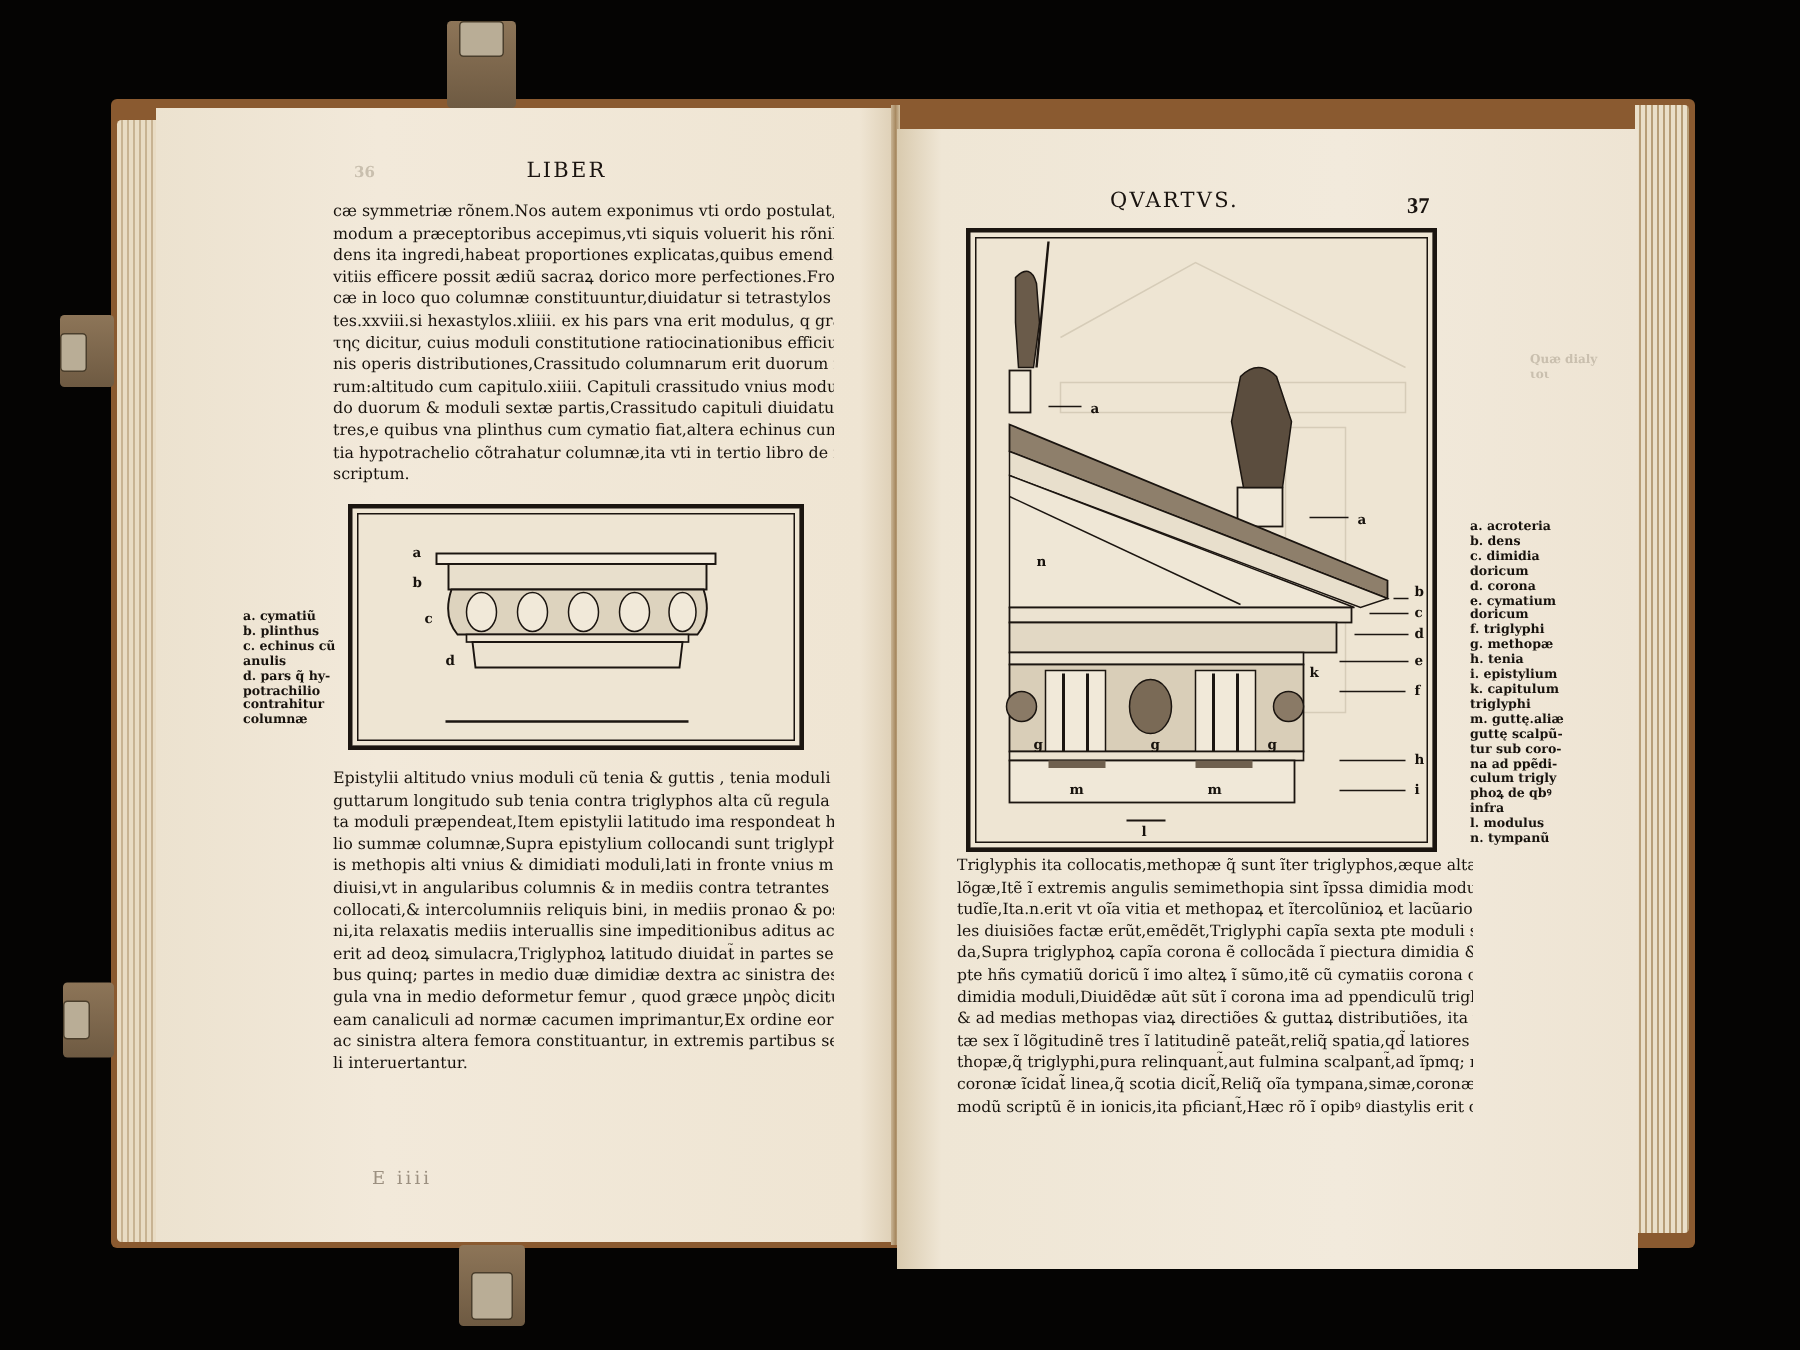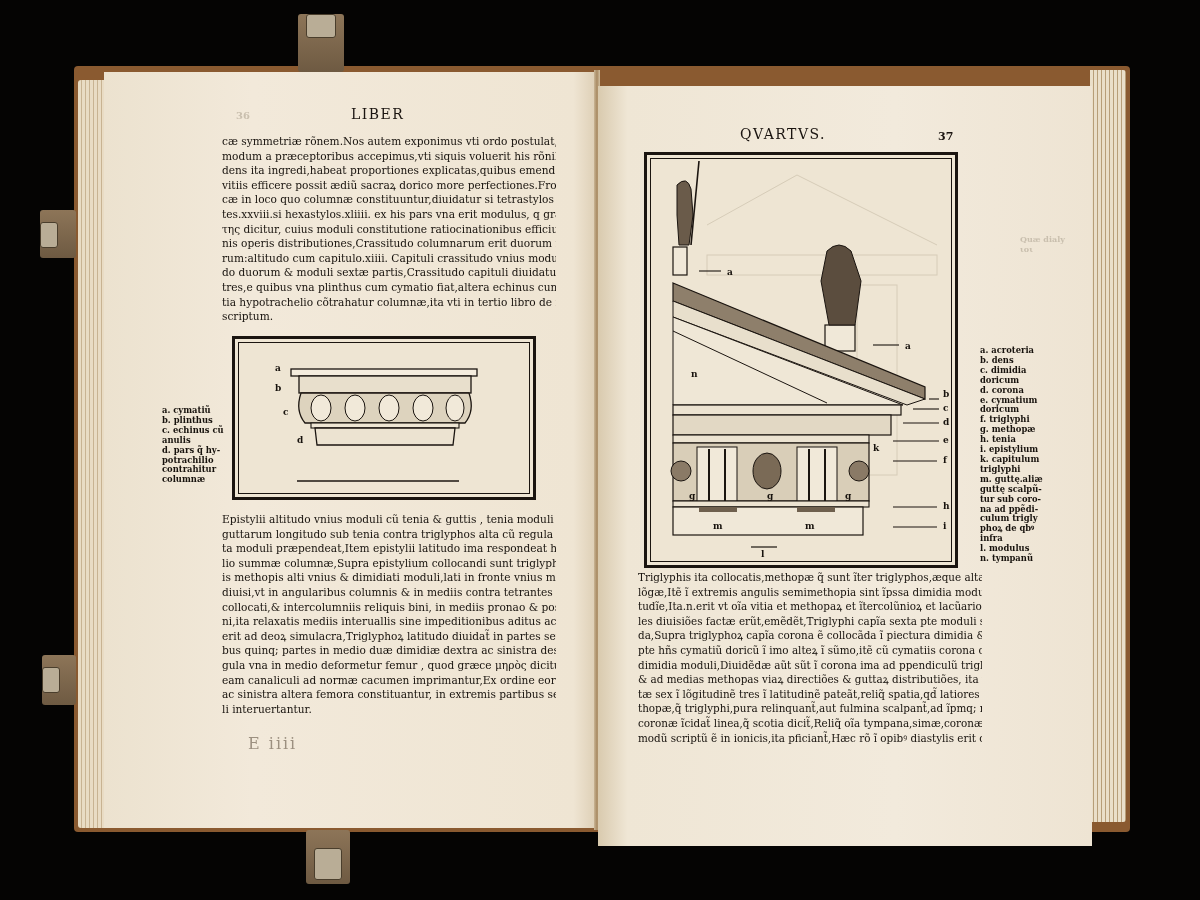--- a/index.html
+++ b/index.html
@@ -7,26 +7,26 @@
   .cover{position:absolute;left:74px;top:66px;width:1056px;height:766px;background:#8a5a30;border-radius:4px;}
   .stack-left{position:absolute;left:78px;top:80px;width:32px;height:748px;background:repeating-linear-gradient(90deg,#e9dcc4 0 3px,#c8b392 3px 4px);border-radius:3px 0 0 3px;}
   .stack-right{position:absolute;left:1090px;top:70px;width:36px;height:752px;background:repeating-linear-gradient(90deg,#eadfc9 0 3px,#b79e78 3px 4px);border-radius:0 3px 3px 0;}
   .page{position:absolute;background:#f1e8d8;}
   .page-left{left:104px;top:72px;width:494px;height:756px;background:linear-gradient(90deg,#ece2cf 0%,#f2e9da 30%,#efe5d3 95%,#dccdb3 100%);}
   .page-right{left:598px;top:86px;width:494px;height:760px;background:linear-gradient(90deg,#d9caae 0%,#efe6d5 6%,#f2eadc 60%,#eee4d3 100%);}
   .gutter{position:absolute;left:594px;top:70px;width:6px;height:760px;background:linear-gradient(90deg,#c9b595,#a88a62,#d3c1a2);}
   .clasp{position:absolute;background:linear-gradient(180deg,#8d7558,#6e5a42);border-radius:3px;}
   .clasp .metal{position:absolute;background:#b9ad96;border:1px solid #4a3e2c;border-radius:3px;}
   .running-head{position:absolute;font-size:14px;letter-spacing:1.5px;color:#1a1410;}
-  .folio{position:absolute;font-size:11px;font-weight:bold;color:#1a1410;}
+  .folio{position:absolute;font-size:15px;font-weight:bold;color:#1a1410;font-family:Liberation Serif, serif;}
   .textblock{position:absolute;font-size:10.6px;line-height:14.6px;color:#17120d;text-align:justify;}
   .textblock .line{display:block;white-space:nowrap;overflow:hidden;}
   .margin-note{position:absolute;font-size:8.4px;line-height:9.9px;color:#17120d;font-weight:bold;}
   .margin-note div{white-space:nowrap;}
-  .sig{position:absolute;font-size:16px;color:#9c9080;letter-spacing:2px;}
+  .sig{position:absolute;font-size:12px;color:#9c9080;letter-spacing:2px;margin-top:44px;}
   .woodcut-frame{position:absolute;border:3px solid #1b1510;box-shadow:inset 0 0 0 3px #efe6d4, inset 0 0 0 4px #1b1510;background:#eee5d3;}
   .ghost{position:absolute;color:#c9bfae;font-size:10px;}
 </style>
 </head>
 <body>
 
 <div class="cover"></div>
 <div class="stack-left"></div>
 <div class="stack-right"></div>
 

